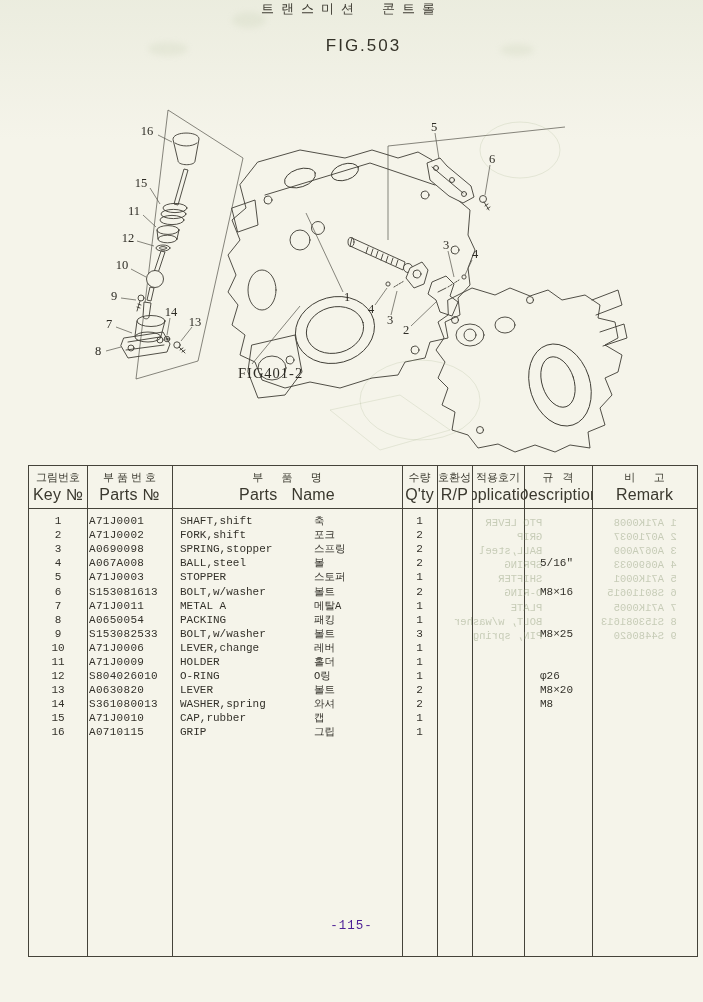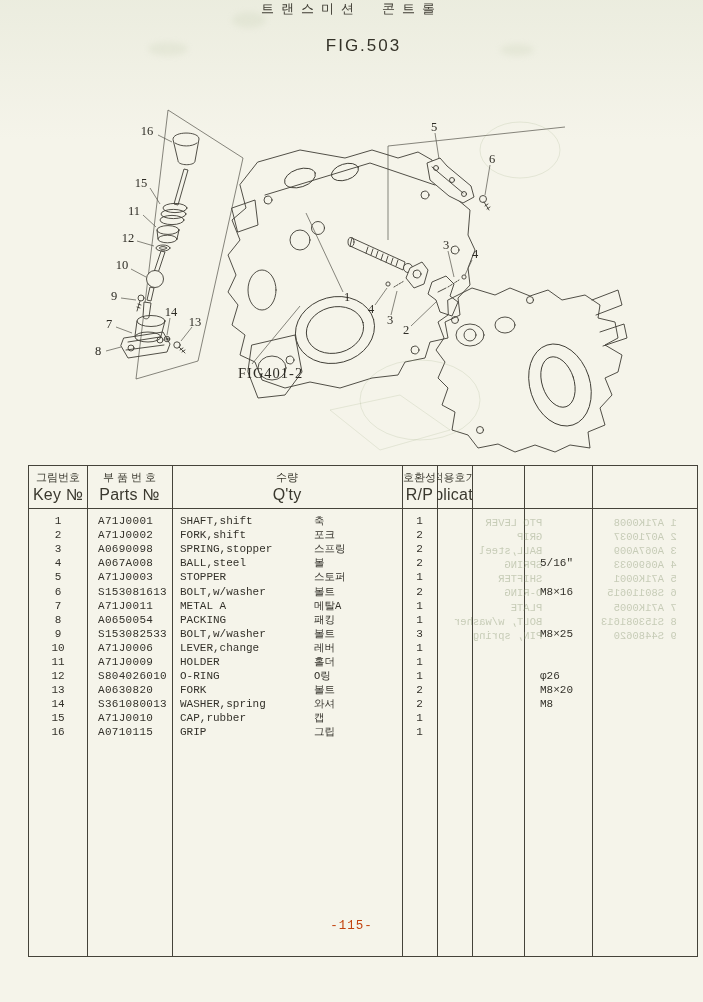--- a/index.html
+++ b/index.html
@@ -35,31 +35,31 @@
   .thead{position:relative;height:43px;border-bottom:1.6px solid #45433a;box-sizing:border-box;
     display:grid;grid-template-columns:58px 85px 230px 35px 35px 52px 68px auto;}
   .hcell{display:flex;flex-direction:column;justify-content:center;align-items:center;gap:1px;overflow:hidden;}
   .hko{font-size:11px;color:#3a382e;white-space:pre;}
   .hen{font-size:16px;color:#3a382e;white-space:pre;letter-spacing:.2px;}
   .tbody{position:relative;padding-top:5px;}
   .trow{display:grid;grid-template-columns:58px 85px 230px 35px 35px 52px 68px auto;
     height:14.1px;align-items:center;
     font-family:"Liberation Mono",monospace;font-size:11px;color:#33312a;}
   .c-key{text-align:center;}
-  .c-pno{padding-left:11px;letter-spacing:.3px;}
+  .c-pno{padding-left:2px;letter-spacing:.3px;}
   .c-name{position:relative;white-space:pre;}
   .c-name .en{position:absolute;left:8px;top:50%;transform:translateY(-50%);}
   .c-name .ko{position:absolute;left:142px;top:50%;transform:translateY(-50%);font-size:10.5px;}
   .c-qty{text-align:center;}
   .c-desc{padding-left:16px;}
   .ghost{position:absolute;transform:scaleX(-1);color:rgba(124,139,100,.38);
     font-family:"Liberation Mono",monospace;font-size:10.5px;line-height:14.1px;
     white-space:pre;filter:blur(.4px);pointer-events:none;}
   .page-no{position:absolute;top:919px;left:0;width:100%;text-align:center;
-    font-family:"Liberation Mono",monospace;font-size:12.5px;color:#c2410c;letter-spacing:1px;}
+    font-family:"Liberation Mono",monospace;font-size:12.5px;color:#4c1d95;letter-spacing:1px;}
 </style>
 </head>
 <body>
 
 <div class="paper-shade"></div>
 <div class="smudge" style="left:232px;top:12px;width:34px;height:16px;"></div>
 <div class="smudge" style="left:148px;top:42px;width:40px;height:14px;"></div>
 <div class="smudge" style="left:500px;top:44px;width:34px;height:12px;"></div>
 
 <div class="title-ko">트랜스미션  콘트롤</div>
@@ -249,30 +249,42 @@
   <div class="thead">
       <div class="hcell">
         <div class="hko">그림번호</div>
         <div class="hen">Key №</div>
       </div>
       <div class="hcell">
         <div class="hko">부 품 번 호</div>
         <div class="hen">Parts №</div>
       </div>
       <div class="hcell">
+        <div class="hko">부      품      명</div>
+        <div class="hen">Parts   Name</div>
+      </div>
+      <div class="hcell">
         <div class="hko">수량</div>
         <div class="hen">Q'ty</div>
       </div>
       <div class="hcell">
         <div class="hko">호환성</div>
         <div class="hen">R/P</div>
       </div>
       <div class="hcell">
         <div class="hko">적용호기</div>
         <div class="hen">Application</div>
+      </div>
+      <div class="hcell">
+        <div class="hko">규   격</div>
+        <div class="hen">Description</div>
+      </div>
+      <div class="hcell">
+        <div class="hko">비      고</div>
+        <div class="hen">Remark</div>
       </div>
     </div>
   <div class="tbody">
       <div class="trow">
         <div class="c-key">1</div>
         <div class="c-pno">A71J0001</div>
         <div class="c-name"><span class="en">SHAFT,shift</span><span class="ko">축</span></div>
         <div class="c-qty">1</div>
         <div class="c-rp"></div>
         <div class="c-app"></div>
@@ -385,21 +397,21 @@
         <div class="c-name"><span class="en">O-RING</span><span class="ko">O링</span></div>
         <div class="c-qty">1</div>
         <div class="c-rp"></div>
         <div class="c-app"></div>
         <div class="c-desc">φ26</div>
         <div class="c-rem"></div>
       </div>
       <div class="trow">
         <div class="c-key">13</div>
         <div class="c-pno">A0630820</div>
-        <div class="c-name"><span class="en">FORK</span><span class="ko">볼트</span></div>
+        <div class="c-name"><span class="en">LEVER</span><span class="ko">볼트</span></div>
         <div class="c-qty">2</div>
         <div class="c-rp"></div>
         <div class="c-app"></div>
         <div class="c-desc">M8×20</div>
         <div class="c-rem"></div>
       </div>
       <div class="trow">
         <div class="c-key">14</div>
         <div class="c-pno">S361080013</div>
         <div class="c-name"><span class="en">WASHER,spring</span><span class="ko">와셔</span></div>

